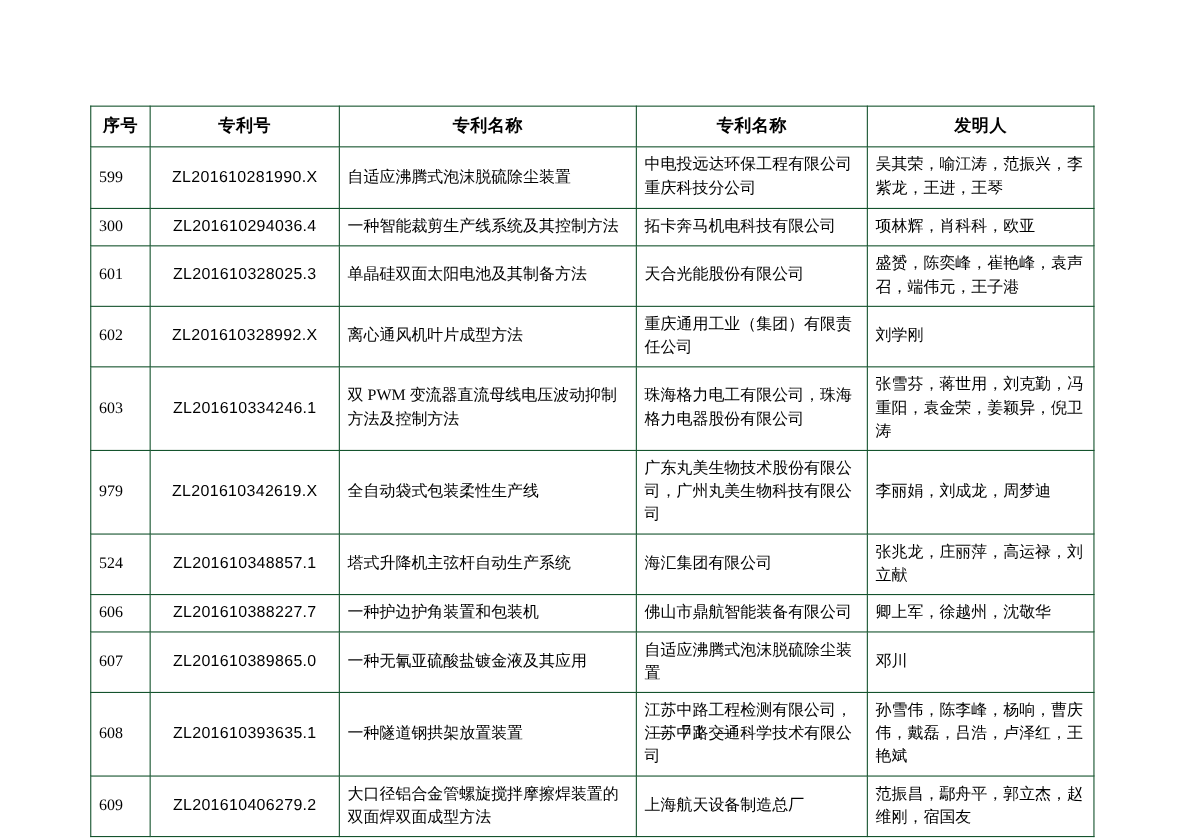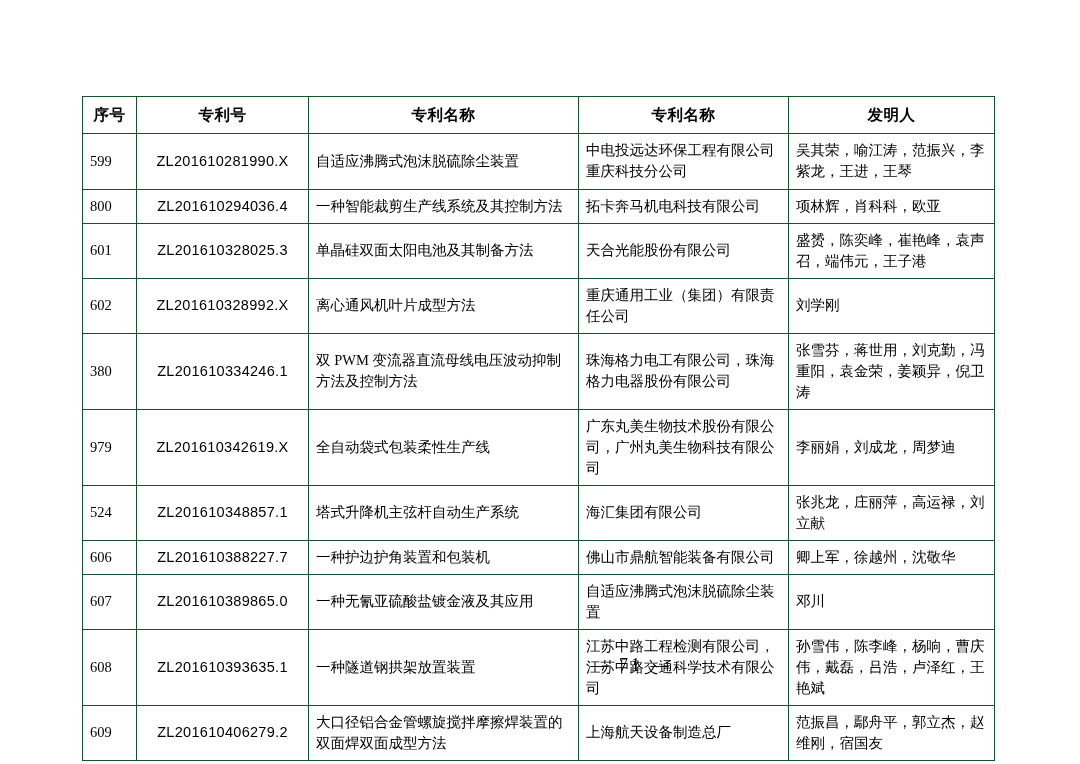--- a/index.html
+++ b/index.html
@@ -108,42 +108,42 @@
       </thead>
       <tbody>
         <tr>
           <td class="seq">599</td>
           <td class="num">ZL201610281990.X</td>
           <td class="name">自适应沸腾式泡沫脱硫除尘装置</td>
           <td class="holder">中电投远达环保工程有限公司重庆科技分公司</td>
           <td class="inventor">吴其荣，喻江涛，范振兴，李紫龙，王进，王琴</td>
         </tr>
         <tr>
-          <td class="seq">800</td>
+          <td class="seq">300</td>
           <td class="num">ZL201610294036.4</td>
           <td class="name">一种智能裁剪生产线系统及其控制方法</td>
           <td class="holder">拓卡奔马机电科技有限公司</td>
           <td class="inventor">项林辉，肖科科，欧亚</td>
         </tr>
         <tr>
           <td class="seq">601</td>
           <td class="num">ZL201610328025.3</td>
           <td class="name">单晶硅双面太阳电池及其制备方法</td>
           <td class="holder">天合光能股份有限公司</td>
           <td class="inventor">盛赟，陈奕峰，崔艳峰，袁声召，端伟元，王子港</td>
         </tr>
         <tr>
           <td class="seq">602</td>
           <td class="num">ZL201610328992.X</td>
           <td class="name">离心通风机叶片成型方法</td>
           <td class="holder">重庆通用工业（集团）有限责任公司</td>
           <td class="inventor">刘学刚</td>
         </tr>
         <tr>
-          <td class="seq">380</td>
+          <td class="seq">603</td>
           <td class="num">ZL201610334246.1</td>
           <td class="name">双 PWM 变流器直流母线电压波动抑制方法及控制方法</td>
           <td class="holder">珠海格力电工有限公司，珠海格力电器股份有限公司</td>
           <td class="inventor">张雪芬，蒋世用，刘克勤，冯重阳，袁金荣，姜颖异，倪卫涛</td>
         </tr>
         <tr>
           <td class="seq">979</td>
           <td class="num">ZL201610342619.X</td>
           <td class="name">全自动袋式包装柔性生产线</td>
           <td class="holder">广东丸美生物技术股份有限公司，广州丸美生物科技有限公司</td>

